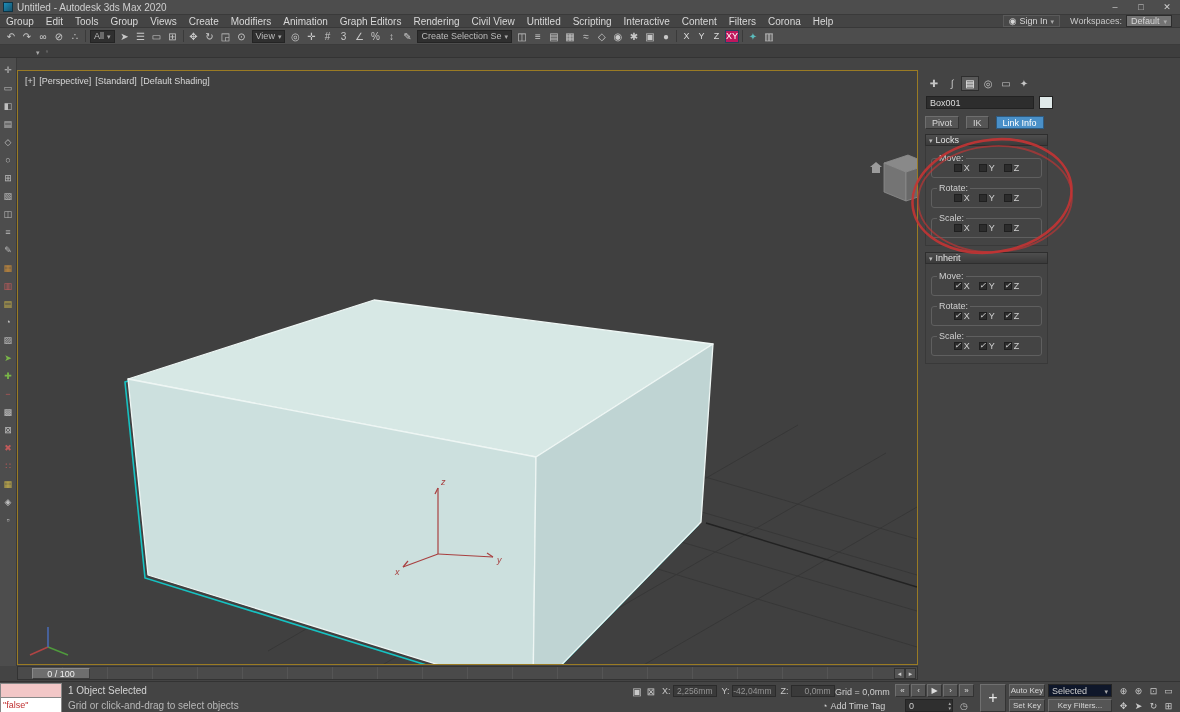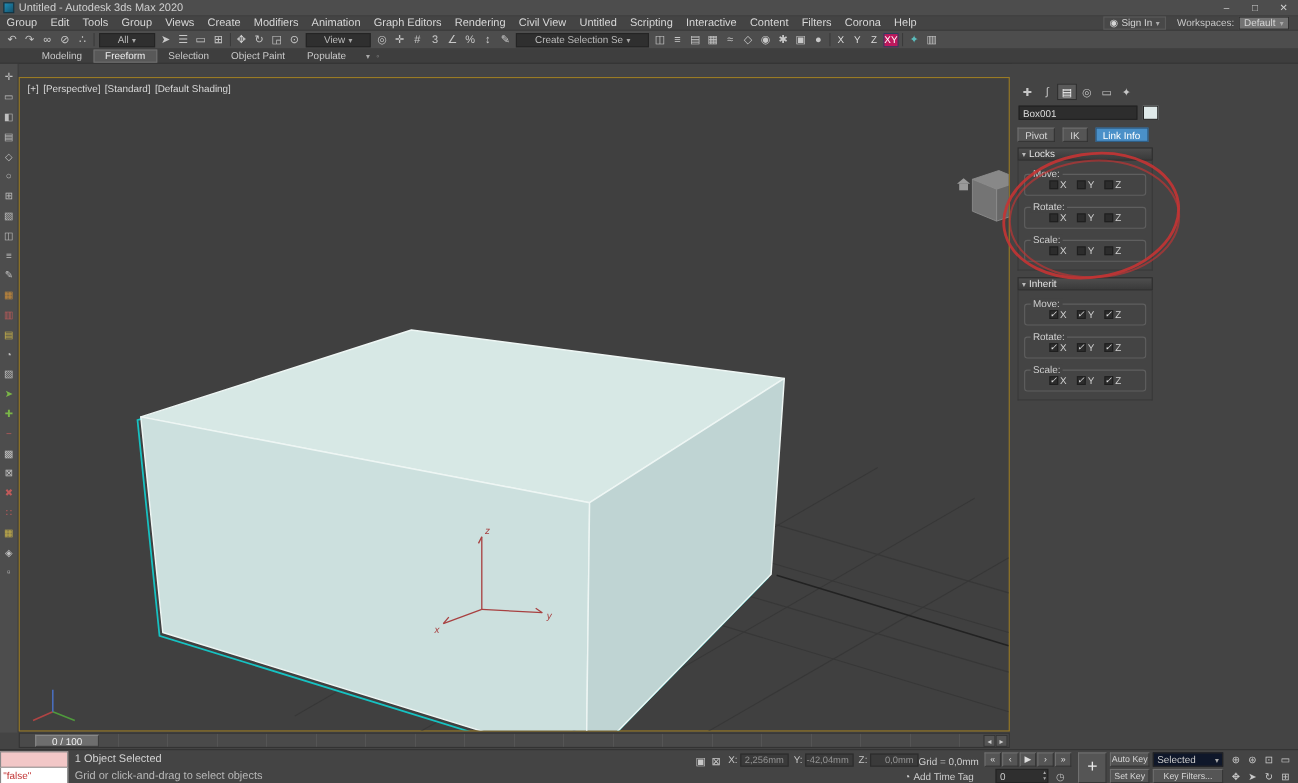--- a/index.html
+++ b/index.html
@@ -20,21 +20,21 @@
   .signin{display:flex;align-items:center;gap:3px;border:1px solid #5a5a5a;background:#484848;height:12px;padding:0 5px;margin-left:auto;font-size:9px}
   .ws-label{margin:0 4px 0 10px;color:#c8c8c8;font-size:9px}
   .ws-dd{display:flex;align-items:center;gap:4px;background:#737373;border:1px solid #2c2c2c;height:12px;padding:0 4px;margin-right:8px;font-size:9px}
   .caret::before{content:"▾";font-size:7px;color:#aaa}
 
   
   .maintoolbar{position:absolute;left:0;top:28px;width:1180px;height:17px;background:#4d4d4d;display:flex;align-items:center;padding-left:3px;border-bottom:1px solid #3b3b3b}
   .tbseg{display:flex;align-items:center}
   .icon-cell{display:inline-flex;align-items:center;justify-content:center;width:16px;height:15px;font-size:10px;color:#c8c8c8}
   .sep{width:1px;height:12px;background:#3a3a3a;margin:0 2px}
-  .tb-dd{display:inline-flex;align-items:center;height:13px;background:#2f2f2f;border:1px solid #242424;color:#bbb;font-size:9px;padding:0 16px;gap:3px;margin:0 2px;white-space:nowrap}
+  .tb-dd{display:inline-flex;align-items:center;height:13px;background:#2f2f2f;border:1px solid #242424;color:#bbb;font-size:9px;padding:0 3px;gap:3px;margin:0 2px;white-space:nowrap}
   .axis-btn{display:inline-flex;align-items:center;justify-content:center;min-width:13px;height:13px;font-size:9px;color:#ddd;margin:0 1px}
   .axis-btn.active{background:#be185d;border:1px solid #27425c;color:#fff}
 
   
   .ribbon{position:absolute;left:0;top:45px;width:1180px;height:13px;background:#3e3e3e;display:flex;align-items:center;padding-left:28px;border-bottom:1px solid #333}
   .rtab{padding:0 10px;height:12px;display:flex;align-items:center;color:#c9c9c9;font-size:9px;white-space:nowrap}
   .rtab.active{background:#585858;border:1px solid #6e6e6e;color:#eee}
   .ribbon-extra{display:flex;align-items:center;gap:6px;margin-left:8px;color:#9a9a9a}
 
   
@@ -216,27 +216,20 @@
   <span class="axis-btn">Z</span>
   <span class="axis-btn active">XY</span>
   <span class="sep"></span>
   <span class="tbseg">
       <span class="icon-cell c-teal">✦</span>
       <span class="icon-cell">▥</span>
     </span>
 </div>
 
 <div class="ribbon">
-  <span style="display:flex">
-      <span class="rtab">Modeling</span>
-      <span class="rtab active">Freeform</span>
-      <span class="rtab">Selection</span>
-      <span class="rtab">Object Paint</span>
-      <span class="rtab">Populate</span>
-    </span>
   <span class="ribbon-extra">
     <span class="caret"></span>
     <span style="font-size:8px">◦</span>
   </span>
 </div>
 
 <div class="lefttoolbar">
 
 <span class="lt-icon">✛</span>
     <span class="lt-icon">▭</span>

